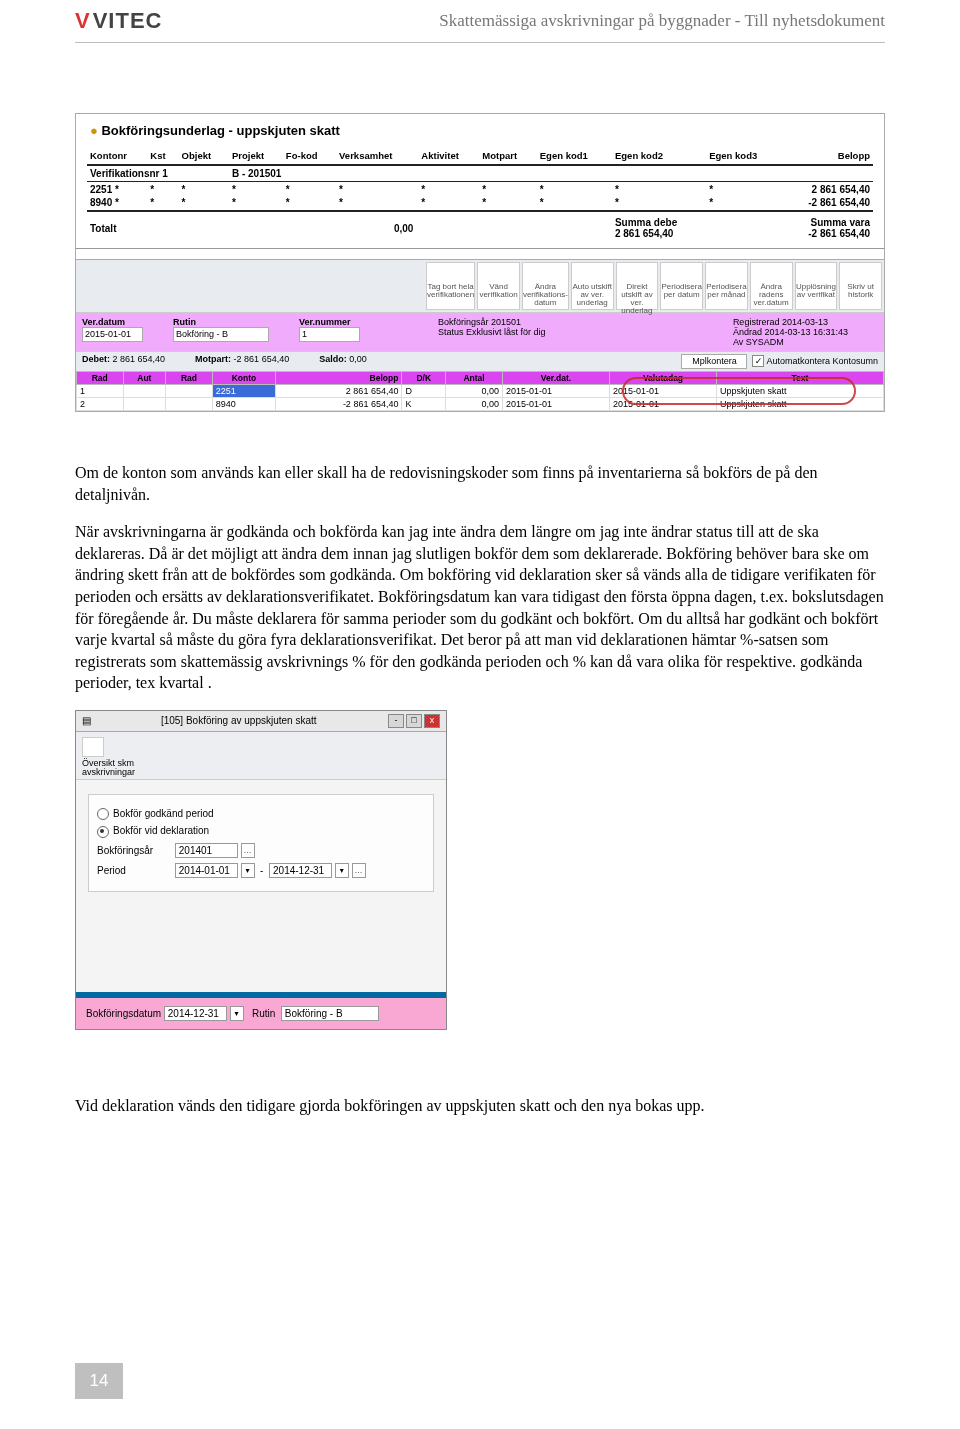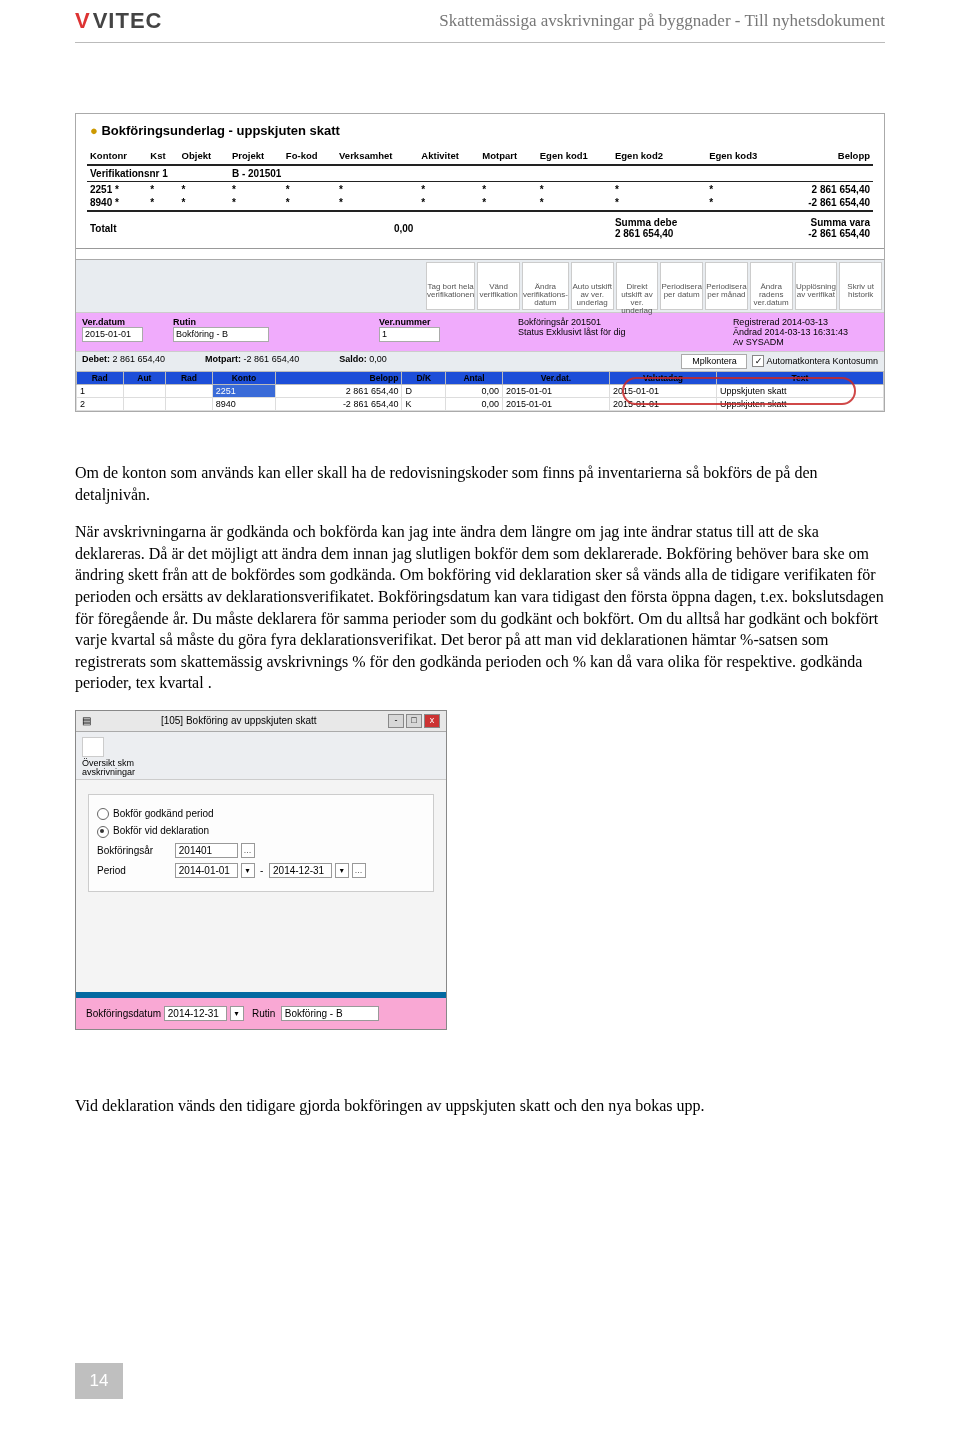--- a/index.html
+++ b/index.html
@@ -19,23 +19,23 @@
   .fig1 .row td{padding:1px 4px;font-weight:bold;font-size:10px}
   .fig1 .sep{border-top:2px solid #222}
   .fig1 .tot td{font-weight:bold;padding:4px}
   .r{text-align:right}
   .fig1 .bar{background:#e8ecf0;border-top:1px solid #aaa;display:flex;gap:2px;padding:2px 2px 2px 350px}
   .tbtn{width:52px;height:48px;background:#fff;border:1px solid #ccc;font-size:8px;text-align:center;padding-top:20px;box-sizing:border-box;white-space:normal;line-height:1;color:#555}
   .fig1 .meta{background:#f0abfc;padding:4px 6px;display:flex;font-size:9px;border-top:1px solid #ccc}
   .meta .grp{margin-right:30px}
   .meta .lbl{font-weight:bold;display:inline-block;min-width:55px}
   .inp{border:1px solid #aaa;background:#fff;padding:0 2px;display:inline-block;min-width:55px;height:13px;line-height:13px}
-  .fig1 .sumrow{background:#e8ecf0;padding:2px 6px;font-size:9px;display:flex;gap:40px;border-top:1px solid #ccc}
+  .fig1 .sumrow{background:#e8ecf0;padding:2px 6px;font-size:9px;display:flex;gap:30px;border-top:1px solid #ccc}
   .fig1 .grid{background:#fff;font-size:9px}
-  .fig1 .grid th{background:#1d4ed8;border:1px solid #bbb;font-weight:bold;padding:1px 3px;font-size:8.5px}
+  .fig1 .grid th{background:#d946ef;border:1px solid #bbb;font-weight:bold;padding:1px 3px;font-size:8.5px}
   .fig1 .grid td{border:1px solid #ddd;padding:1px 3px}
   .oval{position:absolute;right:28px;bottom:6px;width:230px;height:24px;border:2px solid rgba(200,40,40,0.85);border-radius:14px;pointer-events:none;z-index:5}
   .body-text{font-family:Georgia,'Times New Roman',serif;font-size:16px;line-height:1.35;margin-top:50px}
   
   .fig2{width:370px;border:1px solid #888;background:#eceef1;margin-top:15px;font-size:10px}
   .fig2 .titlebar{background:#e8e8e8;border-bottom:1px solid #aaa;padding:3px 6px;display:flex;align-items:center}
   .fig2 .titlebar .t{flex:1;text-align:center;font-size:10px}
   .fig2 .winbtn{width:14px;height:12px;background:#d7d7d7;border:1px solid #888;margin-left:2px;font-size:9px;text-align:center;line-height:10px}
   .fig2 .winbtn.close{background:#c33;color:#fff}
   .fig2 .tool{padding:5px 6px 2px;border-bottom:1px solid #ccc}
@@ -155,21 +155,21 @@
       <div class="tbtn">Direkt utskift av ver. underlag</div>
       <div class="tbtn">Periodisera per datum</div>
       <div class="tbtn">Periodisera per månad</div>
       <div class="tbtn">Ändra radens ver.datum</div>
       <div class="tbtn">Upplösning av verifikat</div>
       <div class="tbtn">Skriv ut historik</div>
     </div>
     <div class="meta">
       <div class="grp"><span class="lbl">Ver.datum</span><br><span class="inp">2015-01-01</span></div>
       <div class="grp"><span class="lbl">Rutin</span><br><span class="inp" style="min-width:90px">Bokföring - B</span></div>
-      <div class="grp" style="margin-left:80px"><span class="lbl">Ver.nummer</span><br><span class="inp">1</span></div>
+      <div class="grp" style=""><span class="lbl">Ver.nummer</span><br><span class="inp">1</span></div>
       <div class="grp" style="margin-left:48px">
         <span>Bokföringsår</span> <span>201501</span><br>
         <span>Status</span> <span>Exklusivt låst för dig</span>
       </div>
       <div class="grp" style="margin-left:auto">
         <span>Registrerad</span> <span>2014-03-13</span><br>
         <span>Ändrad</span> <span>2014-03-13 16:31:43</span><br>
         <span>Av</span> <span>SYSADM</span>
       </div>
     </div>

